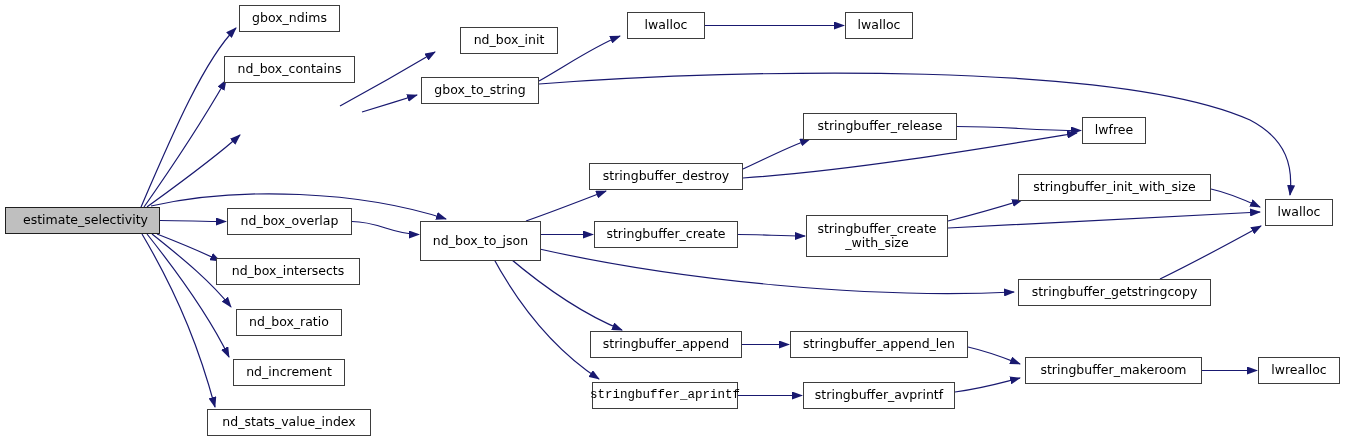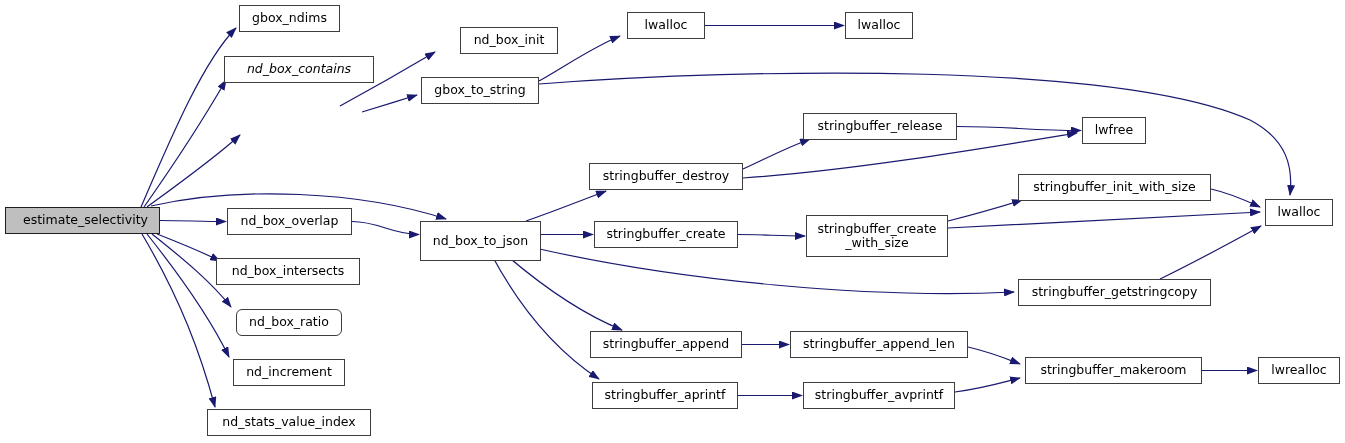--- a/index.html
+++ b/index.html
@@ -93,34 +93,34 @@
         <path d="M742,344.5 C760.8,344.5 770.2,344.5 789,344.5" class="edge" stroke="#191970" marker-end="url(#arrow)"></path>
         <path d="M968,347 C990,352 1002,357 1020,364" class="edge" stroke="#191970" marker-end="url(#arrow)"></path>
         <path d="M738,395.5 C763.6,395.5 776.4,395.5 802,395.5" class="edge" stroke="#191970" marker-end="url(#arrow)"></path>
         <path d="M955,392 C985,388 1000,383 1020,378" class="edge" stroke="#191970" marker-end="url(#arrow)"></path>
         <path d="M1202,370.5 C1224,370.5 1235,370.5 1257,370.5" class="edge" stroke="#191970" marker-end="url(#arrow)"></path>
       </g>
   </svg>
   <div class="nodes-layer">
       <div class="node root" style="left: 5px; top: 207px; width: 155px; height: 27px;">estimate_selectivity</div>
       <div class="node" style="left: 239px; top: 5px; width: 101px; height: 27px;">gbox_ndims</div>
-      <div class="node" style="left: 224px; top: 56px; width: 150px; height: 27px; font-style: italic;">nd_box_contains</div>
+      <div class="node" style="left: 224px; top: 56px; width: 131px; height: 27px;">nd_box_contains</div>
       <div class="node" style="left: 227px; top: 208px; width: 125px; height: 27px;">nd_box_overlap</div>
       <div class="node" style="left: 216px; top: 258px; width: 144px; height: 27px;">nd_box_intersects</div>
-      <div class="node" style="left: 236px; top: 309px; width: 106px; height: 27px; border-radius: 6px;">nd_box_ratio</div>
+      <div class="node" style="left: 236px; top: 309px; width: 106px; height: 27px;">nd_box_ratio</div>
       <div class="node" style="left: 233px; top: 359px; width: 112px; height: 27px;">nd_increment</div>
       <div class="node" style="left: 207px; top: 409px; width: 164px; height: 27px;">nd_stats_value_index</div>
       <div class="node" style="left: 431px; top: 27px; width: 98px; height: 27px; margin-left: 29px;">nd_box_init</div>
       <div class="node" style="left: 421px; top: 77px; width: 118px; height: 27px; text-align: right;">gbox_to_string</div>
       <div class="node" style="left: 420px; top: 221px; width: 121px; height: 40px;">nd_box_to_json</div>
       <div class="node" style="left: 627px; top: 12px; width: 78px; height: 27px;">lwalloc</div>
       <div class="node" style="left: 589px; top: 163px; width: 154px; height: 27px;">stringbuffer_destroy</div>
       <div class="node" style="left: 594px; top: 221px; width: 144px; height: 27px;">stringbuffer_create</div>
       <div class="node" style="left: 590px; top: 331px; width: 152px; height: 27px;">stringbuffer_append</div>
-      <div class="node" style="left: 592px; top: 382px; width: 146px; height: 27px;">stringbuffer_aprintf</div>
+      <div class="node" style="left: 592px; top: 382px; width: 146px; height: 27px; font-family: Liberation Mono, monospace;">stringbuffer_aprintf</div>
       <div class="node" style="left: 845px; top: 12px; width: 68px; height: 27px;">lwalloc</div>
       <div class="node" style="left: 803px; top: 113px; width: 154px; height: 27px;">stringbuffer_release</div>
       <div class="node" style="left: 806px; top: 215px; width: 142px; height: 42px;">stringbuffer_create
 _with_size</div>
       <div class="node" style="left: 790px; top: 331px; width: 178px; height: 27px;">stringbuffer_append_len</div>
       <div class="node" style="left: 803px; top: 382px; width: 152px; height: 27px;">stringbuffer_avprintf</div>
       <div class="node" style="left: 1082px; top: 117px; width: 64px; height: 27px;">lwfree</div>
       <div class="node" style="left: 1018px; top: 174px; width: 193px; height: 27px;">stringbuffer_init_with_size</div>
       <div class="node" style="left: 1018px; top: 279px; width: 193px; height: 27px;">stringbuffer_getstringcopy</div>
       <div class="node" style="left: 1025px; top: 357px; width: 177px; height: 27px;">stringbuffer_makeroom</div>

